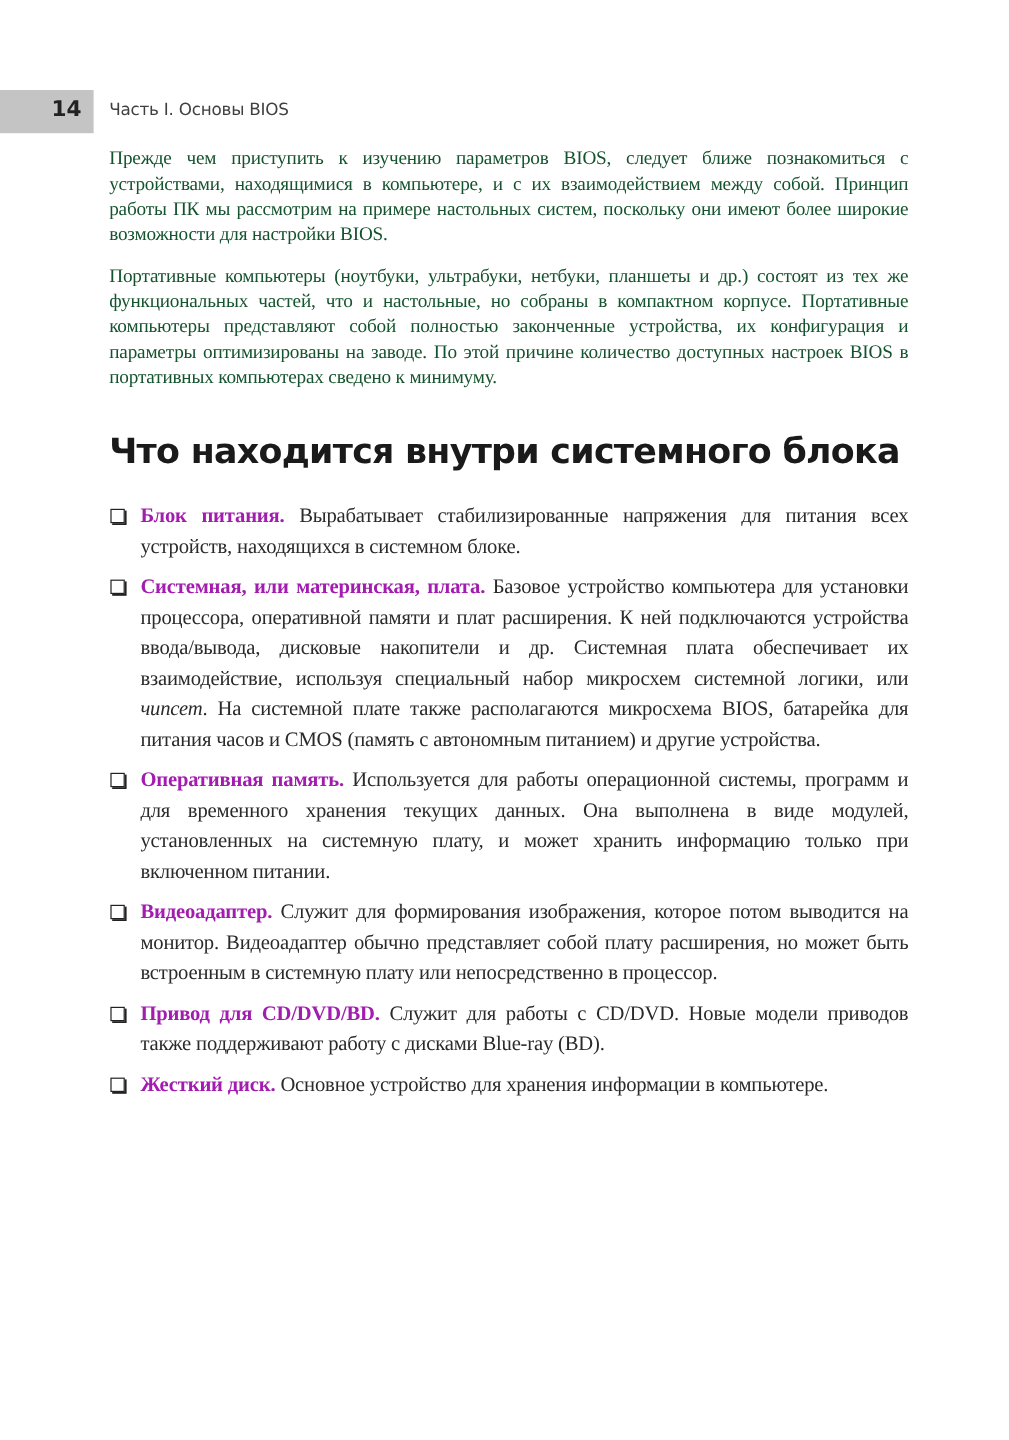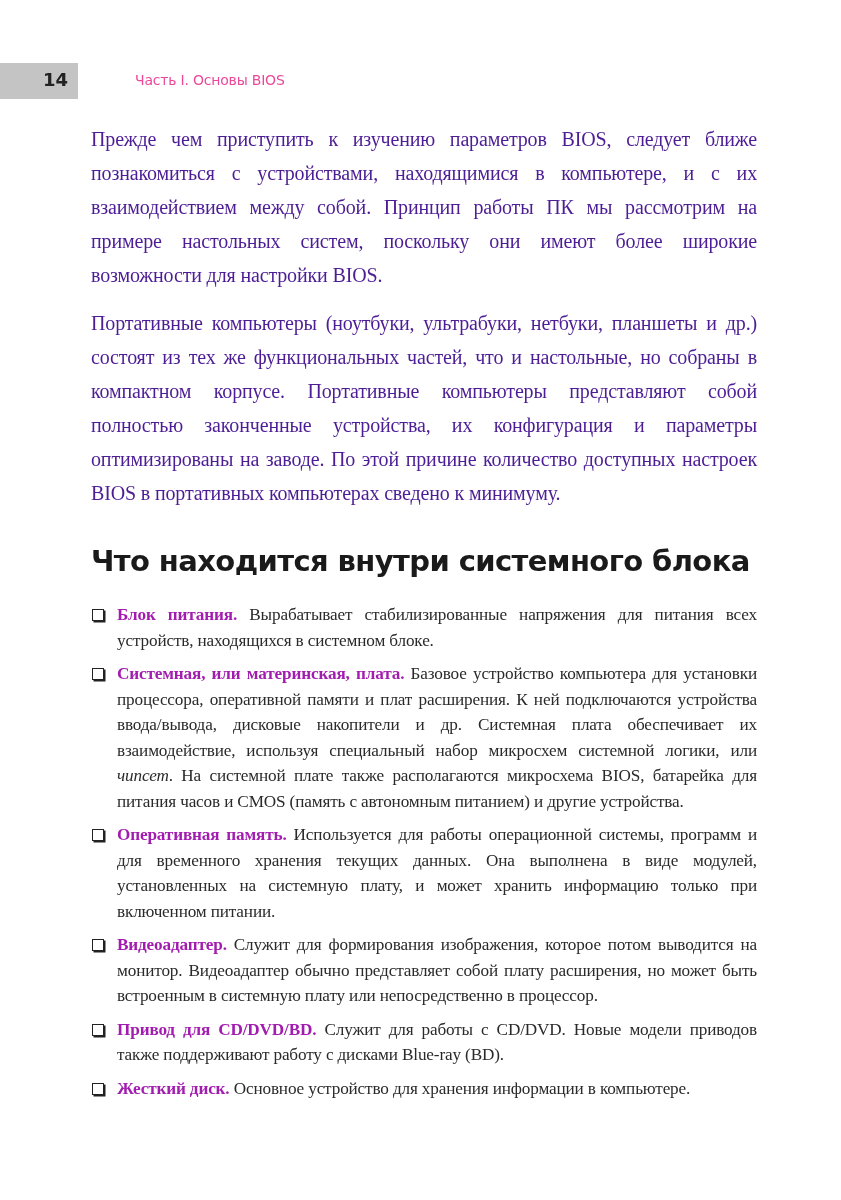--- a/index.html
+++ b/index.html
@@ -1,22 +1,22 @@
 <!DOCTYPE html>
 <html><head>
 <meta charset="utf-8">
 <style>
   html, body { margin: 0; padding: 0; background: #ffffff; }
   body { width: 841px; height: 1200px; position: relative; overflow: hidden; color: #262626; }
-  .header { position: absolute; top: 63px; left: 0; height: 36px; width: 834px; }
+  .header { position: absolute; top: 75px; left: 0; height: 36px; width: 834px; }
   .page-num-box { position: absolute; left: 0; top: 0; width: 78px; height: 36px; background: #c4c4c4; }
   .page-num { position: absolute; right: 10px; top: 6px; font-family: "DejaVu Sans", sans-serif; font-weight: bold; font-size: 18px; color: #222; }
-  .running-head { position: absolute; left: 91px; top: 9px; font-family: "DejaVu Sans", sans-serif; font-size: 14px; color: #ec4899; letter-spacing: -0.2px; margin-left: 44px; }
+  .running-head { position: absolute; left: 91px; top: 9px; font-family: "DejaVu Sans", sans-serif; font-size: 14px; color: #404040; letter-spacing: -0.2px; }
   .content { position: absolute; left: 91px; top: 122px; width: 666px; }
-  p.body { font-family: "Liberation Serif", serif; font-size: 20px; line-height: 34px; margin: 0 0 14px 0; text-align: justify; hyphens: manual; color: #4c1d95; letter-spacing: -0.15px; }
+  p.body { font-family: "Liberation Serif", serif; font-size: 16px; line-height: 21px; margin: 0 0 14px 0; text-align: justify; hyphens: manual; color: #14532d; letter-spacing: -0.15px; }
   h2.section { font-family: "DejaVu Sans", sans-serif; font-weight: bold; font-size: 29px; margin: 34px 0 24px 0; color: #1a1a1a; letter-spacing: -0.6px; }
   ul.items { list-style: none; padding: 0; margin: 0; }
   ul.items li { position: relative; padding-left: 26px; margin-bottom: 8px; font-family: "Liberation Serif", serif; font-size: 17.2px; line-height: 25.5px; text-align: justify; color: #2a2a2a; letter-spacing: -0.15px; }
   .box { position: absolute; left: 1px; top: 7px; width: 10px; height: 10px; border: 1.5px solid #222; box-shadow: 1.5px 1.5px 0 #222; background: #fff; }
   .term { font-weight: bold; color: #a21caf; }
   em.it { font-style: italic; margin-top: 19px; }
 </style>
 </head>
 <body>
 

